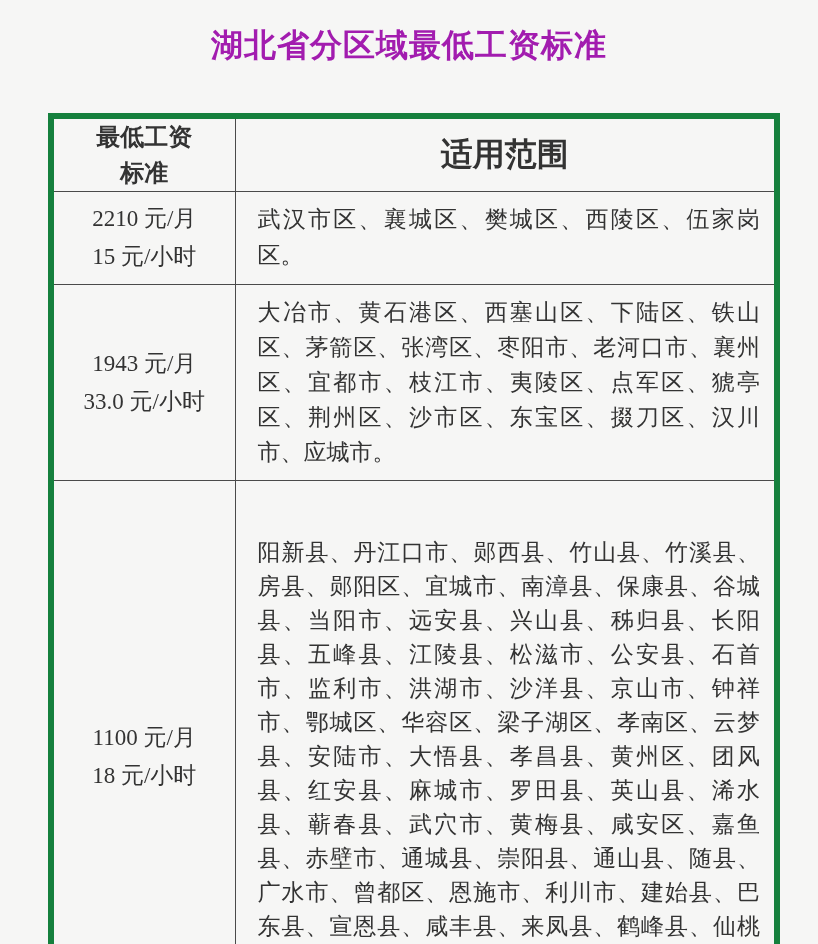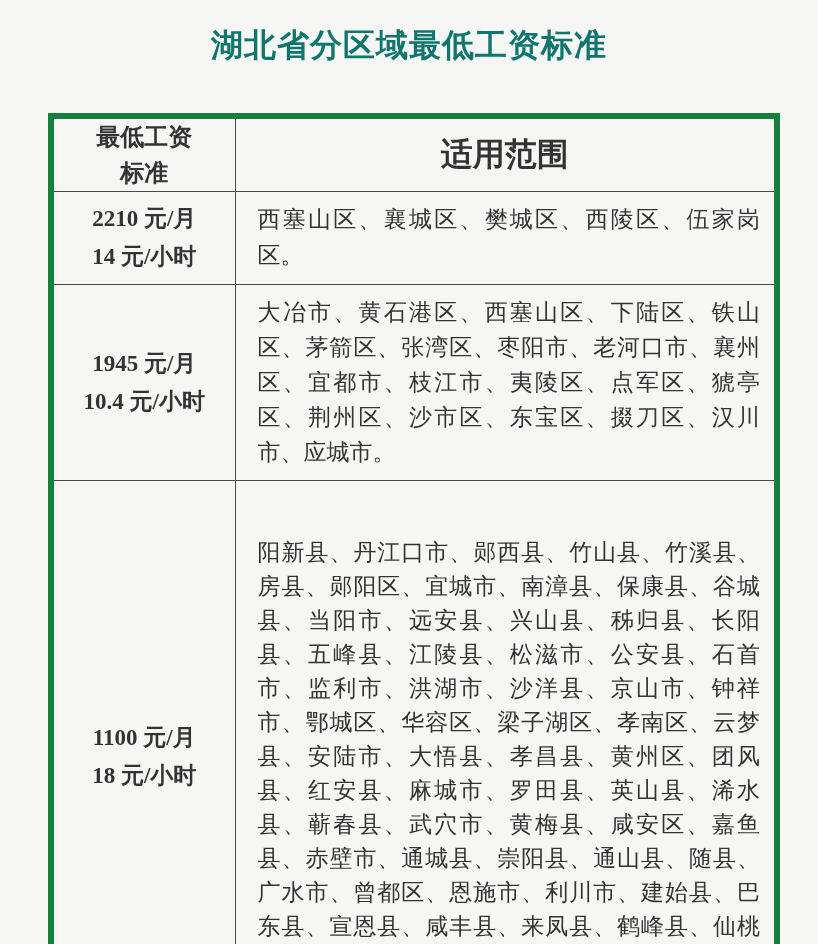--- a/index.html
+++ b/index.html
@@ -18,21 +18,21 @@
     position: relative;
   }
   .page-title {
     position: absolute;
     top: 24px;
     left: 0;
     width: 818px;
     text-align: center;
     font-size: 32px;
     font-weight: bold;
-    color: #0f766e;
+    color: #a21caf;
     letter-spacing: 1px;
   }
   table.wage-table {
     position: absolute;
     top: 113px;
     left: 48px;
     width: 732px;
     border-collapse: collapse;
     table-layout: fixed;
     border: 6px solid #15803d;
@@ -57,21 +57,20 @@
     font-size: 32px;
     font-weight: bold;
     text-align: center;
     color: #2b2b2b;
   }
   td.standard-cell {
     text-align: center;
     font-size: 23px;
     line-height: 38px;
     color: #3a3a3a;
-    font-weight: bold;
   }
   td.scope-cell {
     font-size: 23px;
     line-height: 34px;
     padding: 10px 14px 10px 22px;
     text-align: justify;
     text-justify: inter-character;
     color: #3a3a3a;
   }
   tr.row-1 td { height: 90px; }
@@ -97,28 +96,28 @@
       <tr>
         <th class="standard-header">最低工资
 标准</th>
         <th class="scope-header">适用范围</th>
       </tr>
     </thead>
     <tbody>
       <tr class="row-1">
         <td class="standard-cell">
           <div>2210 元/月</div>
-          <div>14 元/小时</div>
+          <div>15 元/小时</div>
         </td>
-        <td class="scope-cell">西塞山区、襄城区、樊城区、西陵区、伍家岗区。</td>
+        <td class="scope-cell">武汉市区、襄城区、樊城区、西陵区、伍家岗区。</td>
       </tr>
       <tr class="row-2">
         <td class="standard-cell">
-          <div>1945 元/月</div>
-          <div>10.4 元/小时</div>
+          <div>1943 元/月</div>
+          <div>33.0 元/小时</div>
         </td>
         <td class="scope-cell">大冶市、黄石港区、西塞山区、下陆区、铁山区、茅箭区、张湾区、枣阳市、老河口市、襄州区、宜都市、枝江市、夷陵区、点军区、猇亭区、荆州区、沙市区、东宝区、掇刀区、汉川市、应城市。</td>
       </tr>
       <tr class="row-3">
         <td class="standard-cell">
           <div>1100 元/月</div>
           <div>18 元/小时</div>
         </td>
         <td class="scope-cell">阳新县、丹江口市、郧西县、竹山县、竹溪县、房县、郧阳区、宜城市、南漳县、保康县、谷城县、当阳市、远安县、兴山县、秭归县、长阳县、五峰县、江陵县、松滋市、公安县、石首市、监利市、洪湖市、沙洋县、京山市、钟祥市、鄂城区、华容区、梁子湖区、孝南区、云梦县、安陆市、大悟县、孝昌县、黄州区、团风县、红安县、麻城市、罗田县、英山县、浠水县、蕲春县、武穴市、黄梅县、咸安区、嘉鱼县、赤壁市、通城县、崇阳县、通山县、随县、广水市、曾都区、恩施市、利川市、建始县、巴东县、宣恩县、咸丰县、来凤县、鹤峰县、仙桃市、天门市、潜江市、神农架林区。</td>
       </tr>

